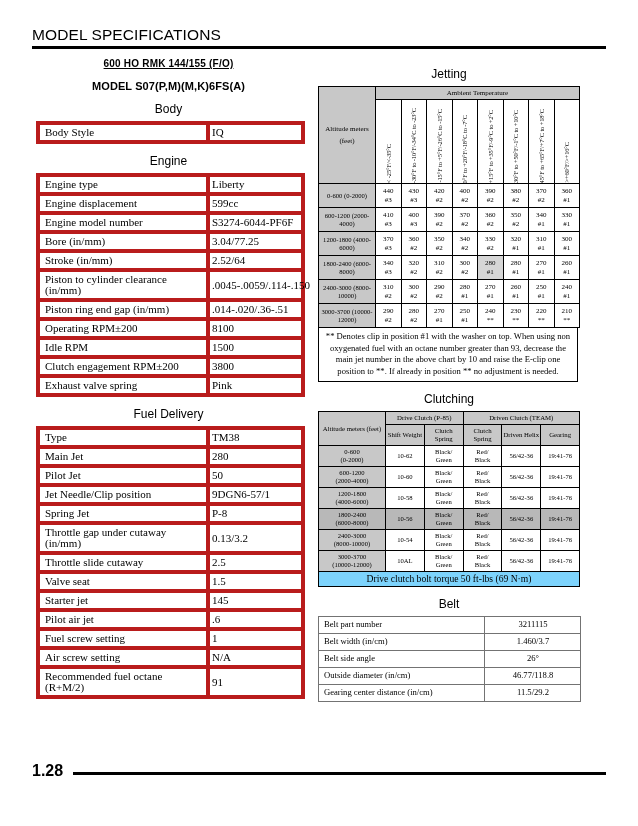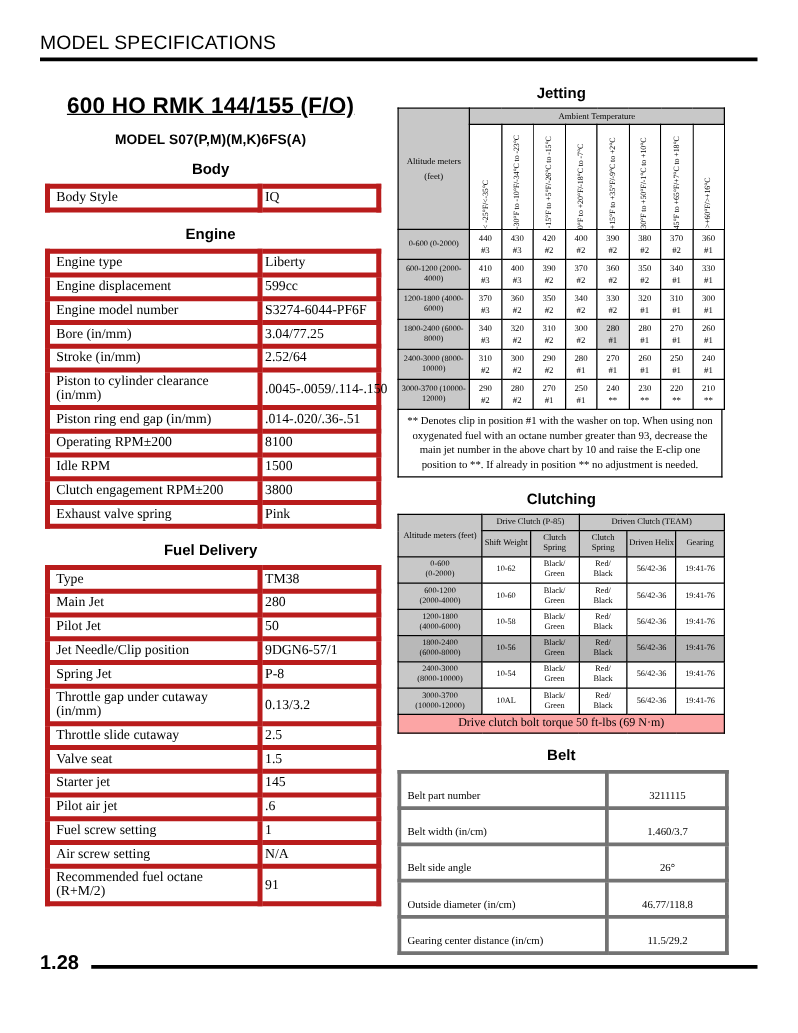--- a/index.html
+++ b/index.html
@@ -75,37 +75,37 @@
     position: absolute;
     left: 318px;
     top: 58px;
     width: 262px;
   }
 
   
   .model-title {
     font-family: "Liberation Sans", sans-serif;
     font-weight: bold;
-    font-size: 18px;
+    font-size: 10px;
     text-align: center;
     text-decoration: underline;
-    margin-top: 18px;
+    margin-top: 2px;
     letter-spacing: 0.2px;
   }
   .model-sub {
     font-family: "Liberation Sans", sans-serif;
     font-weight: bold;
     font-size: 11px;
     text-align: center;
     margin-top: 11px;
     letter-spacing: 0.1px;
   }
   .sec-title {
     font-family: "Liberation Sans", sans-serif;
-    font-weight: bold;
+    font-weight: normal;
     font-size: 12px;
     text-align: center;
     margin-top: 10px;
     margin-bottom: 5px;
   }
   .sec-title.tight { margin-top: 9px; }
 
   
   table.spec {
     border-collapse: collapse;
@@ -230,34 +230,34 @@
   table.clutch td.calt {
     background: #c8c8c8;
     font-size: 6.6px;
   }
   table.clutch tr.hl td {
     background: #b8b8b8;
   }
   table.clutch td.torque {
     font-size: 9.6px;
     padding: 3px 2px;
-    background: #fca5a5;
+    background: #7dd3fc;
   }
 
   
   table.belt {
     border-collapse: collapse;
     width: 262px;
     table-layout: fixed;
   }
   table.belt td {
-    border: 3px solid #737373;
+    border: 1px solid #737373;
     font-size: 8.6px;
     font-family: "Liberation Serif", serif;
-    padding: 11px 4px 3px 5px;
+    padding: 1px 4px 3px 5px;
     height: 12px;
     line-height: 12px;
   }
   table.belt td.val { text-align: center; }
   table.belt col.b1 { width: 166px; }
   table.belt col.b2 { width: 96px; }
 </style>
 </head>
 <body>
 

